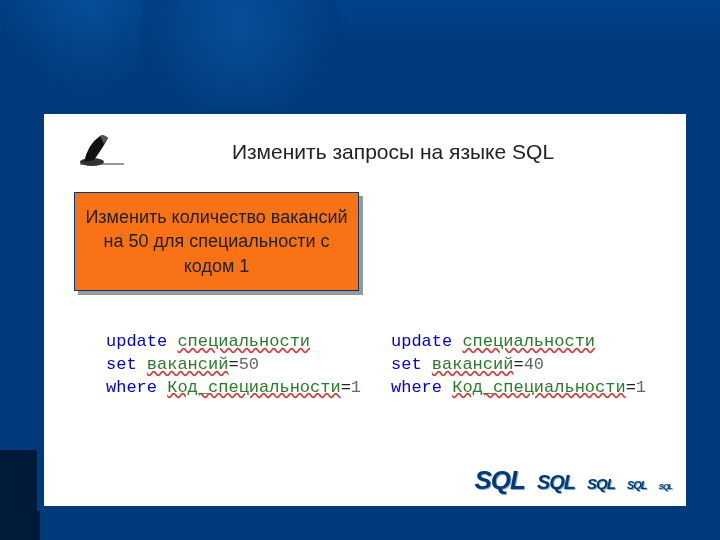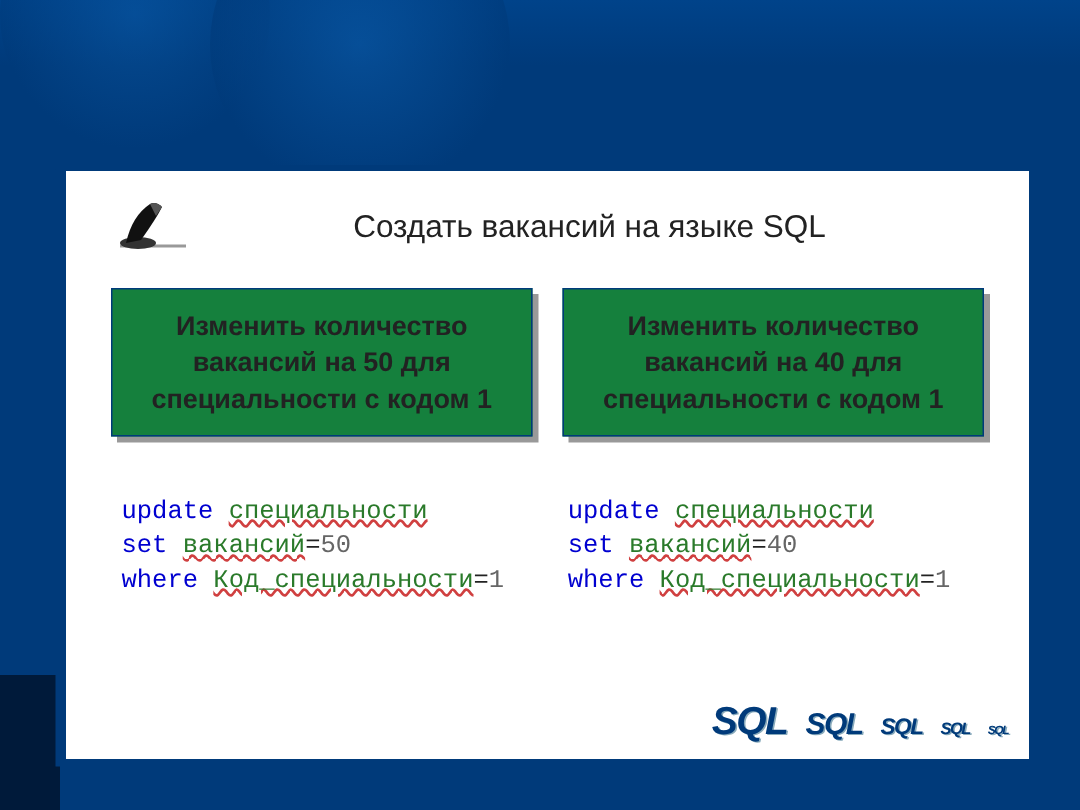--- a/index.html
+++ b/index.html
@@ -87,34 +87,33 @@
     margin-right: 40px;
   }
   .task-row {
     display: flex;
     gap: 20px;
     padding: 10px 30px;
     justify-content: space-between;
   }
   .task-box {
     width: 285px;
-    background: #15803d;
+    background: #f97316;
     border: 1.5px solid #003a7a;
     box-shadow: 4px 4px 0 #999;
     padding: 12px 8px;
     text-align: center;
     font-size: 18px;
     line-height: 1.35;
     color: #222;
-    font-weight: bold;
   }
   .code-row {
     display: flex;
     gap: 20px;
-    padding: 30px 30px 10px 37px;
+    padding: 30px 30px 10px 62px;
     justify-content: space-between;
   }
   .code-block {
     width: 285px;
     font-family: "Courier New", monospace;
     font-size: 17px;
     line-height: 1.35;
     white-space: pre;
   }
   .kw { color: #0000d0; }
@@ -157,26 +156,25 @@
   <div class="icon-row">
     <div class="pen-icon">
       <svg viewBox="0 0 56 40" width="56" height="40">
         <rect x="0" y="28" width="56" height="12" fill="#fff" stroke="#888" stroke-width="0"></rect>
         <path d="M6 32 L50 32" stroke="#999" stroke-width="2"></path>
         <ellipse cx="18" cy="30" rx="12" ry="4" fill="#333"></ellipse>
         <path d="M10 30 Q14 12 26 4 Q30 2 34 6 Q30 14 20 28 Z" fill="#111"></path>
         <path d="M26 4 Q30 2 34 6 L30 12 Q28 8 26 4 Z" fill="#555"></path>
       </svg>
     </div>
-    <div class="subtitle">Создать вакансий на языке SQL</div>
+    <div class="subtitle">Изменить запросы на языке SQL</div>
   </div>
 
   <div class="task-row">
     <div class="task-box">Изменить количество вакансий на 50 для специальности с кодом 1</div>
-    <div class="task-box">Изменить количество вакансий на 40 для специальности с кодом 1</div>
   </div>
 
   <div class="code-row">
     <div class="code-block"><span class="kw">update</span> <span class="ident">специальности</span>
 <span class="kw">set</span> <span class="ident">вакансий</span><span class="eq">=</span><span class="num">50</span>
 <span class="kw">where</span> <span class="ident">Код_специальности</span><span class="eq">=</span><span class="num">1</span></div>
 
     <div class="code-block"><span class="kw">update</span> <span class="ident">специальности</span>
 <span class="kw">set</span> <span class="ident">вакансий</span><span class="eq">=</span><span class="num">40</span>
 <span class="kw">where</span> <span class="ident">Код_специальности</span><span class="eq">=</span><span class="num">1</span></div>

